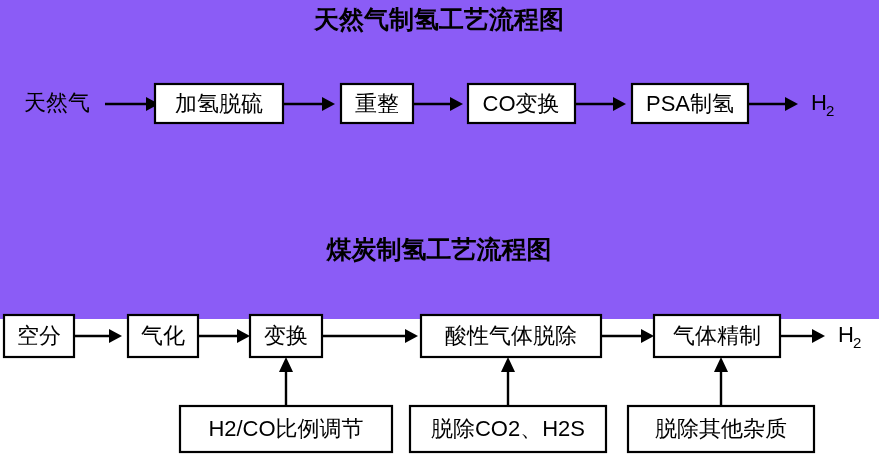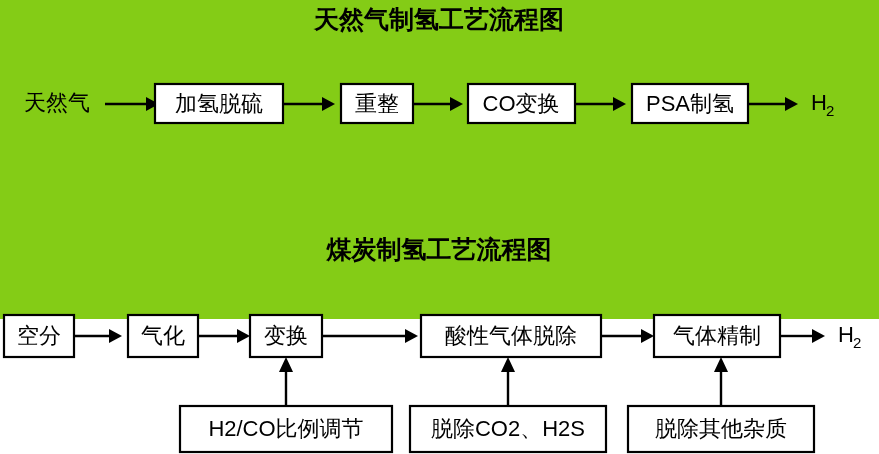--- a/index.html
+++ b/index.html
@@ -12,21 +12,21 @@
     height: 454px;
     font-family: "Liberation Sans", "DejaVu Sans", sans-serif;
     color: #000000;
     overflow: hidden;
     position: relative;
   }
   #stage {
     position: relative;
     width: 879px;
     height: 319px;
-    background: #84cc16;
+    background: #8b5cf6;
   }
   svg.diagram {
     position: absolute;
     left: 0;
     top: 0;
     width: 879px;
     height: 454px;
   }
   .diagram-title {
     font-family: "Liberation Sans", "DejaVu Sans", sans-serif;

